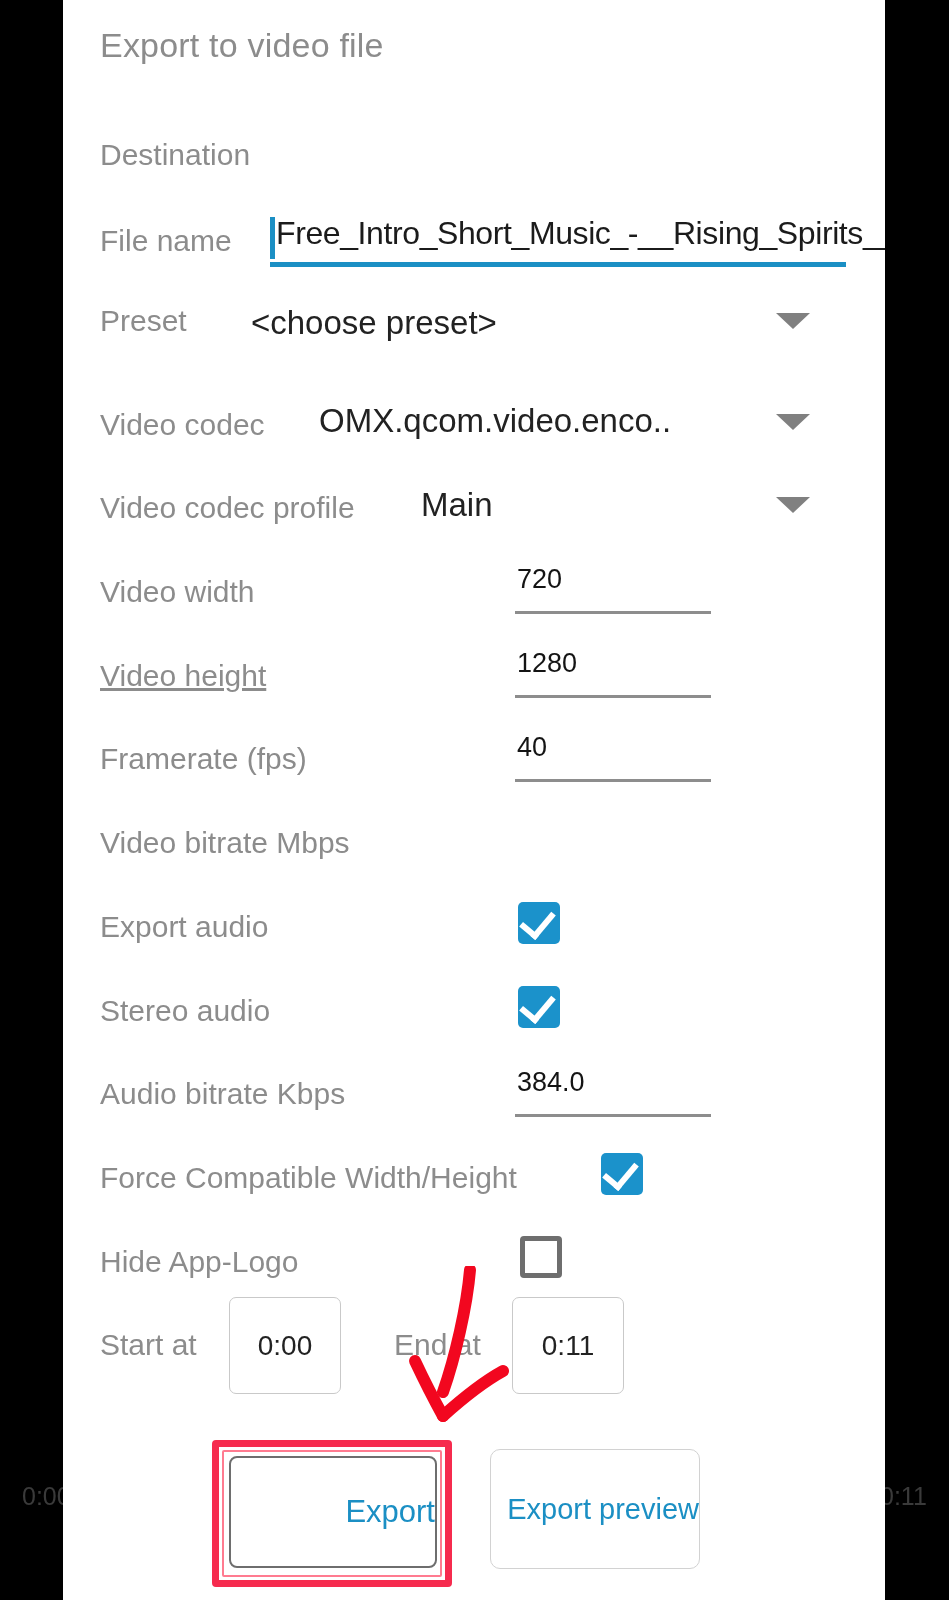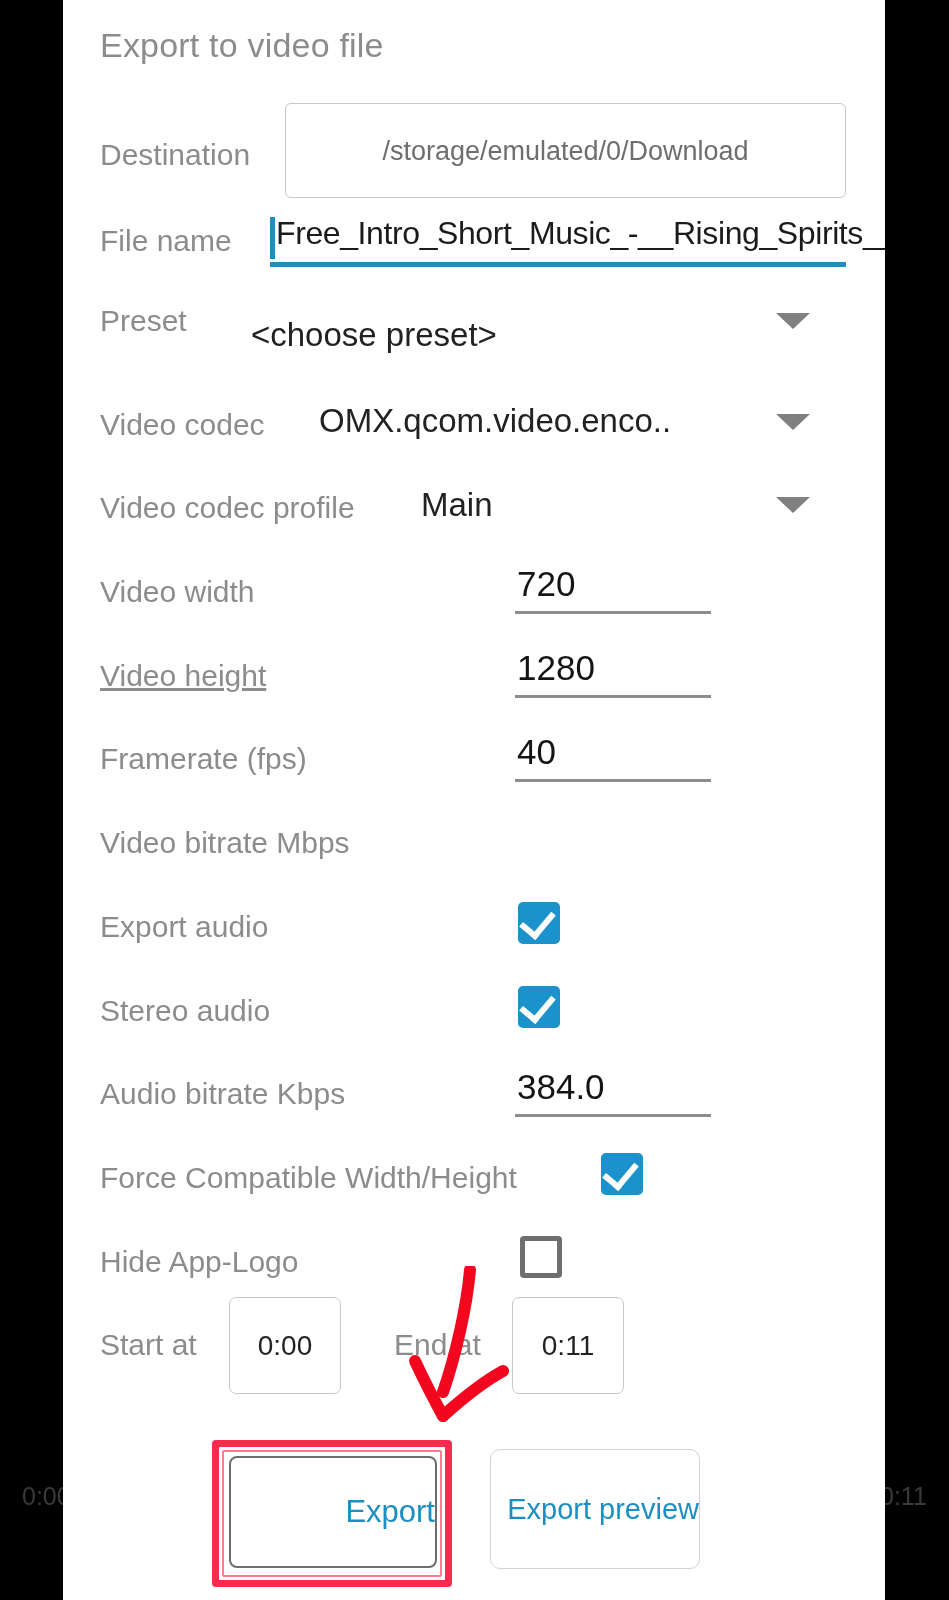--- a/index.html
+++ b/index.html
@@ -135,21 +135,21 @@
     left: 452px;
     width: 196px;
     height: 48px;
     border-bottom: 3px solid #8d8d8d;
     box-sizing: border-box;
   }
   .num-text {
     position: absolute;
     left: 2px;
     top: -2px;
-    font-size: 35px;
+    font-size: 27px;
     color: #141414;
     white-space: nowrap;
   }
 
   
   .cb {
     position: absolute;
     width: 42px;
     height: 42px;
     box-sizing: border-box;
@@ -264,32 +264,29 @@
 <div id="screen">
 
   <div class="bg-time left">0:00</div>
   <div class="bg-time right">0:11</div>
 
   <div id="panel">
 
     <div class="title">Export to video file</div>
 
     <div class="lbl" style="left:37px; top:138px;">Destination</div>
-    <div class="dest-box">
-      <div class="dest-text">/storage/emulated/0/Download</div>
-    </div>
 
     <div class="lbl" style="left:37px; top:224px;">File name</div>
     <div class="fname-field">
       <div class="fname-caret"></div>
       <div class="fname-text">Free_Intro_Short_Music_-__Rising_Spirits___(</div>
     </div>
 
     <div class="lbl" style="left:37px; top:304px;">Preset</div>
-    <div class="dd-value" style="left:188px; top:316px;">&lt;choose preset&gt;</div>
+    <div class="dd-value" style="left:188px; top:304px;">&lt;choose preset&gt;</div>
     <div class="caret" style="left:713px; top:313px;"></div>
 
     <div class="lbl" style="left:37px; top:408px;">Video codec</div>
     <div class="dd-value" style="left:256px; top:402px;">OMX.qcom.video.enco..</div>
     <div class="caret" style="left:713px; top:414px;"></div>
 
     <div class="lbl" style="left:37px; top:491px;">Video codec profile</div>
     <div class="dd-value" style="left:358px; top:486px;">Main</div>
     <div class="caret" style="left:713px; top:497px;"></div>
 

